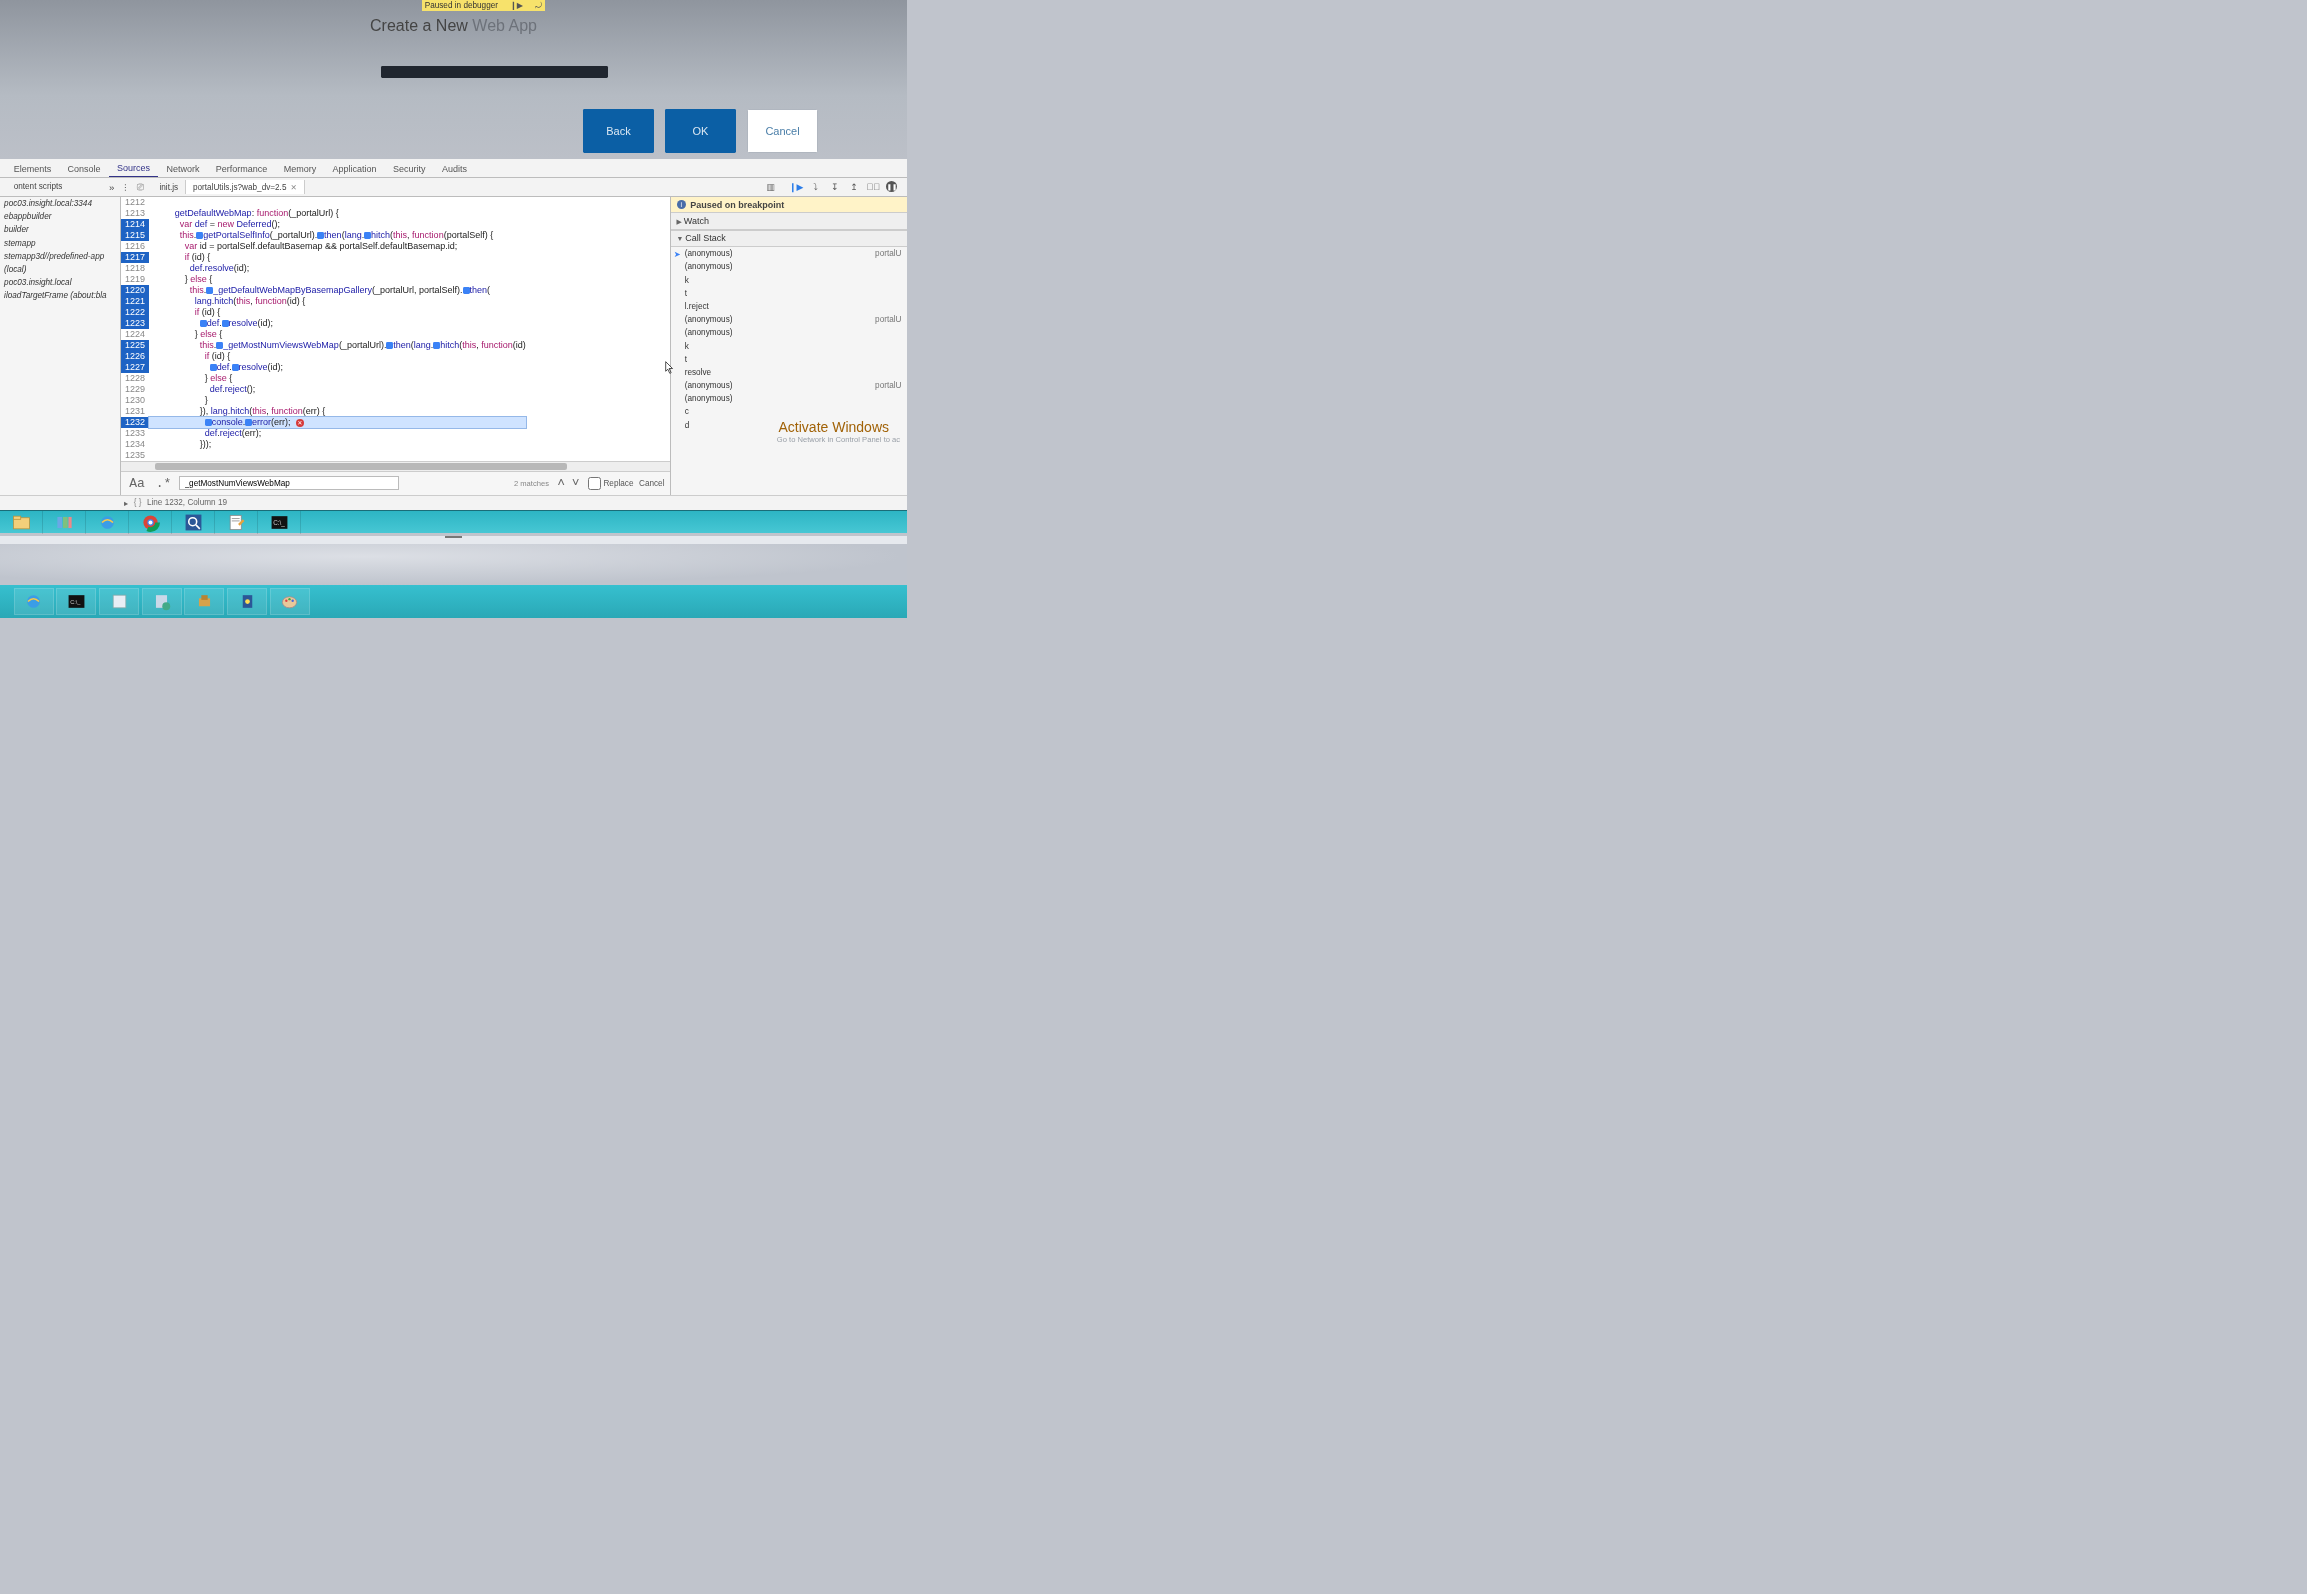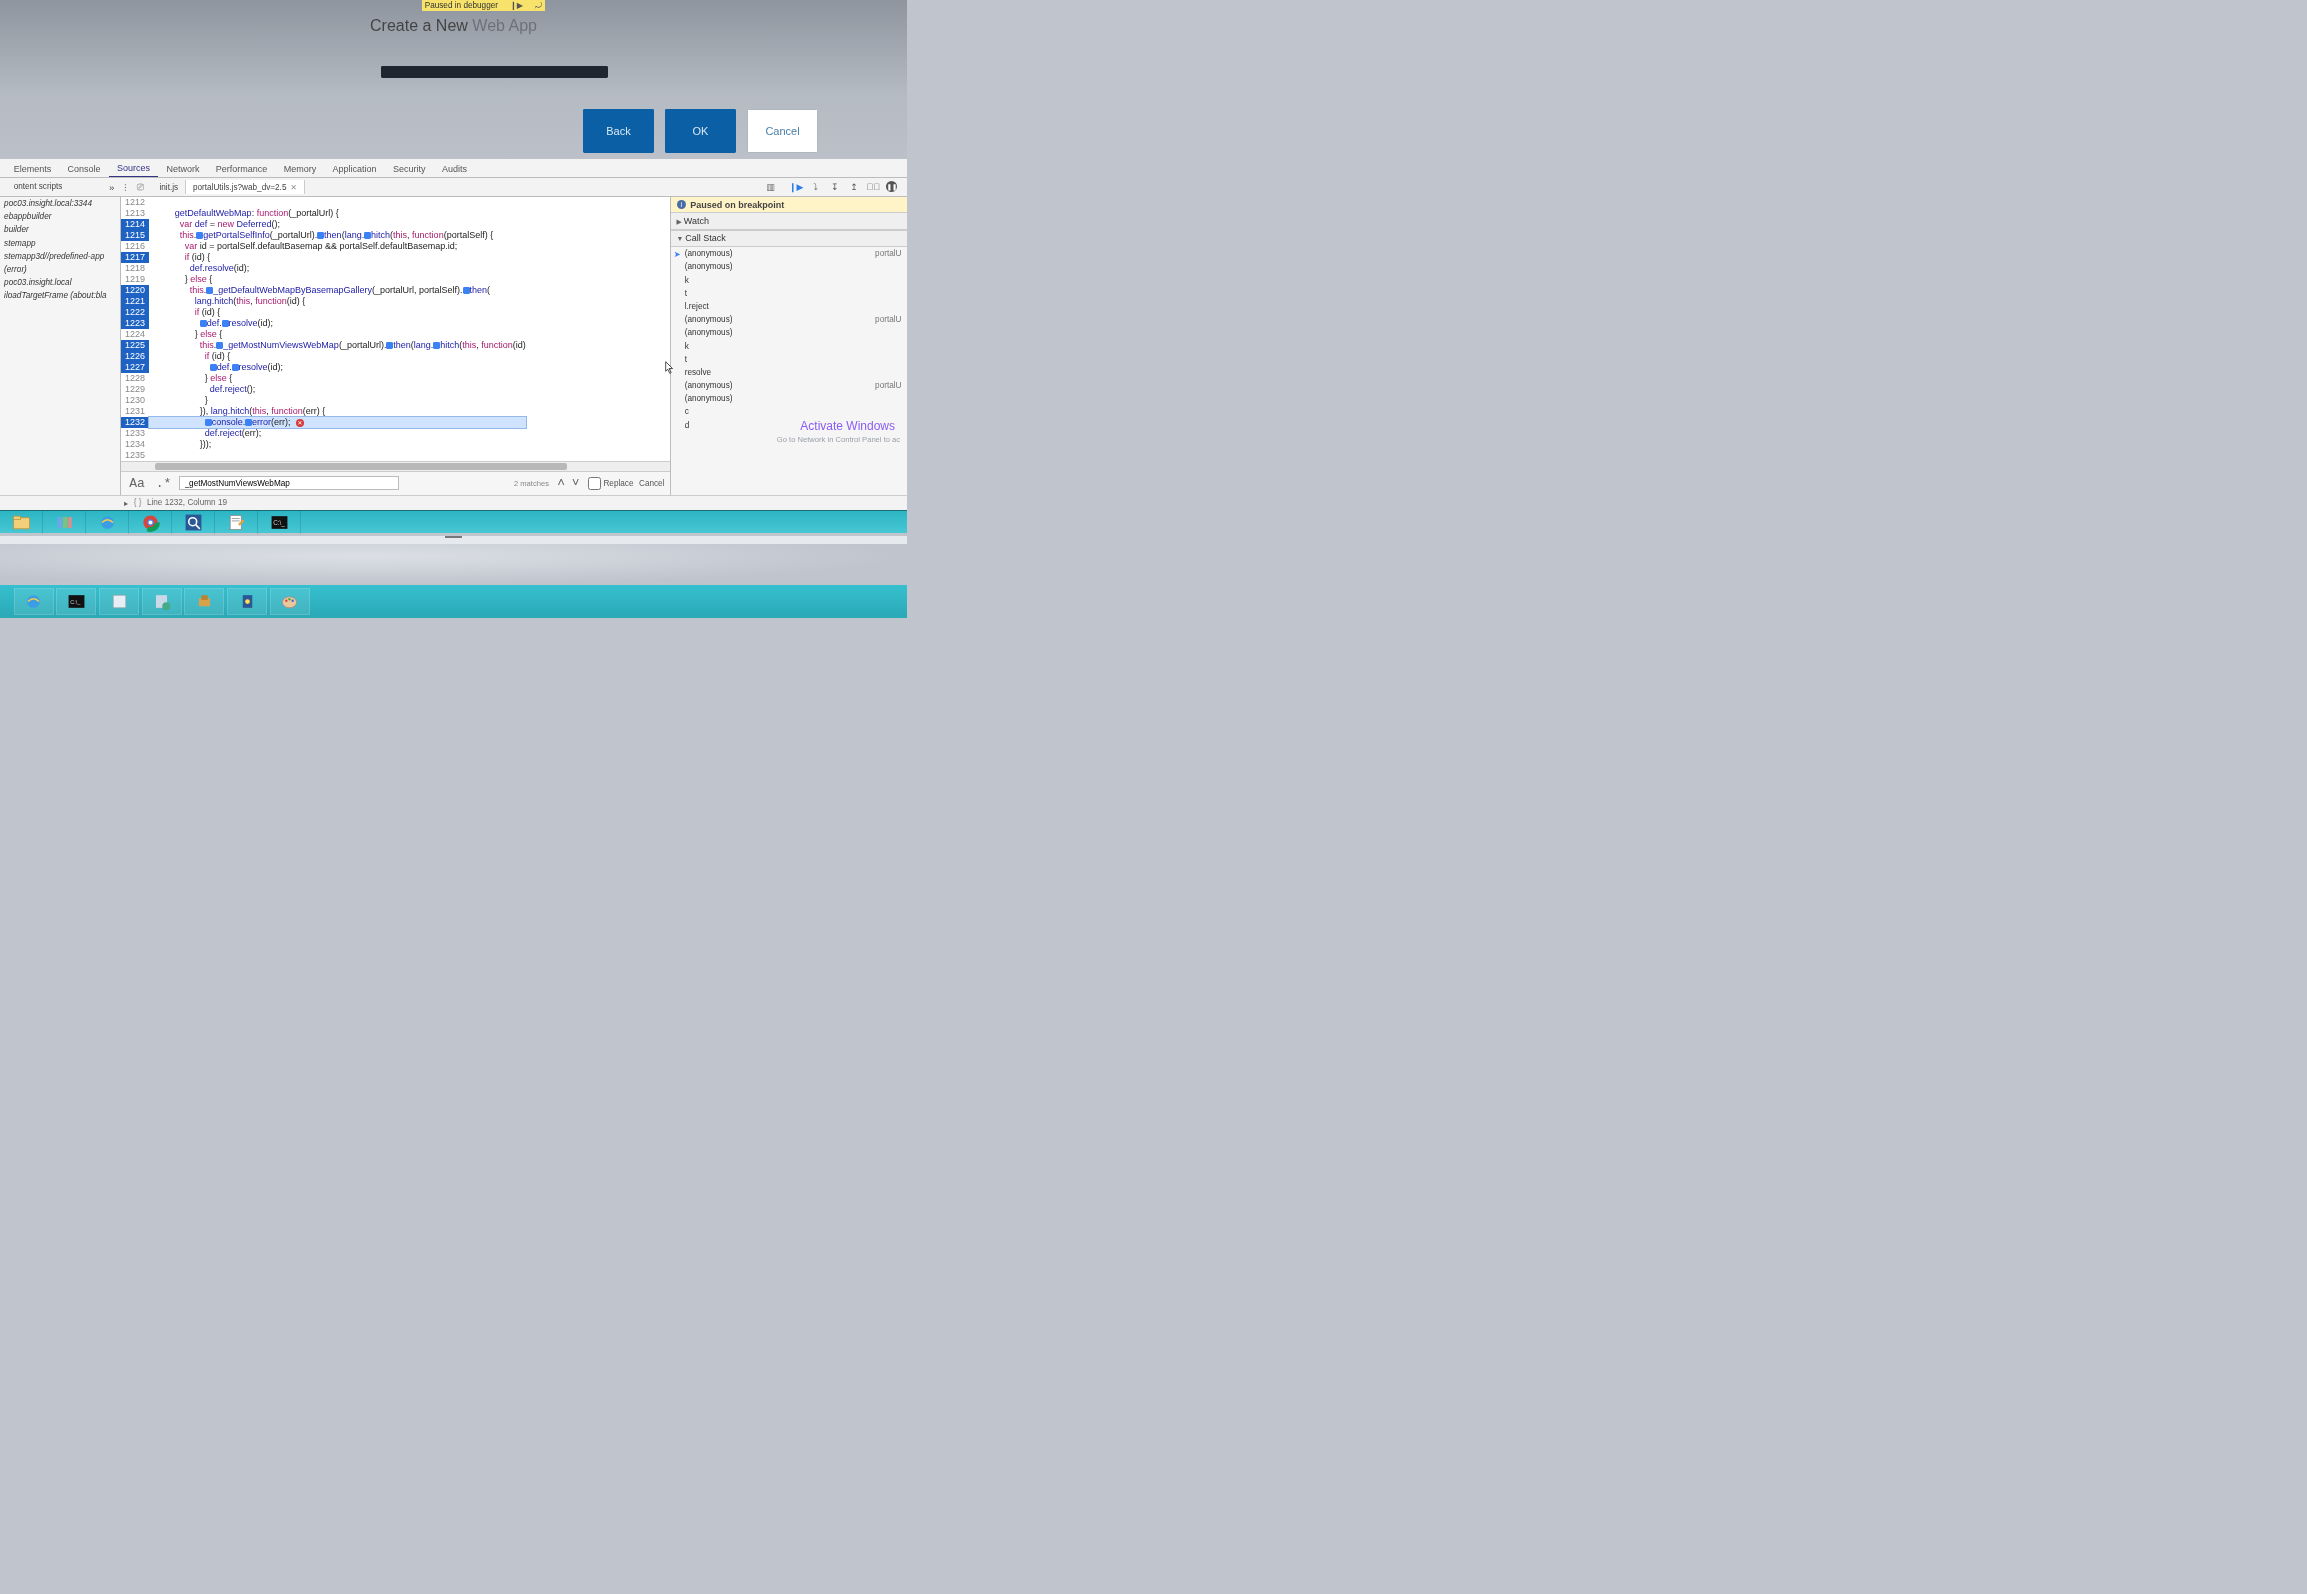--- a/index.html
+++ b/index.html
@@ -71,21 +71,21 @@
 
 .side-pane { width:237px; border-left:0.7px solid #bcbcbc; background:#f5f5f5; }
 .paused-msg { background:#fff3c8; padding:2.7px 5.5px; font-size:9px; color:#444; display:flex; gap:4.1px; align-items:center; }
 .paused-msg .info { width:9.6px; height:9.6px; border-radius:50%; background:#4a6da8; color:#fff; font-size:6.9px; display:flex; align-items:center; justify-content:center; }
 .section-head { padding:2.7px 5.5px; font-size:9px; color:#333; border-top:0.7px solid #ccc; border-bottom:0.7px solid #ccc; background:#efefef; cursor:pointer; }
 .section-head::before { content:"▶ "; color:#666; font-size:6.9px; }
 .section-head.open::before { content:"▼ "; }
 .stack-item { display:flex; padding:2.1px 5.5px 2.1px 13.7px; font-size:8.2px; color:#333; cursor:pointer; }
 .stack-item .loc { margin-left:auto; color:#777; }
 .stack-item.curr::before { content:"➤"; color:#3b82f6; position:absolute; margin-left:-11px; }
-.activate-txt { position:absolute; right:12px; top:0; color:#8b5cf6; font-size:12px; }
+.activate-txt { position:absolute; right:18px; top:0; color:#a16207; font-size:14px; }
 .activate-sub { position:absolute; right:6.9px; top:15px; color:#9aa0a8; font-size:7.6px; }
 
 .teal-bar { height:23.4px; background:linear-gradient(180deg,#2db5c4,#47c7d4); border-top:1.4px solid #1a6d78; display:flex; align-items:flex-start; }
 .task-item { width:43px; height:23.4px; display:flex; align-items:center; justify-content:center; border-right:0.7px solid rgba(0,0,0,0.12); }
 .task-item svg { width:19px; height:19px; }
 .grip { margin:0 auto; width:16.5px; height:2.1px; border-top:0.7px solid #777; border-bottom:0.7px solid #777; margin-top:2.7px; }
 
 .gap { height:41px; background:radial-gradient(ellipse at 40% 30%,#dcdfe5 0%,#bfc4cd 70%); }
 
 .taskbar { height:33px; background:linear-gradient(180deg,#36c0cf,#2aa8b6); display:flex; align-items:center; padding-left:13.7px; gap:2.7px; }
@@ -161,21 +161,21 @@
   </div>
 
   <div class="panes">
 
     <div class="nav-pane">
       <div class="nav-item">poc03.insight.local:3344</div>
       <div class="nav-item">ebappbuilder</div>
       <div class="nav-item">builder</div>
       <div class="nav-item">stemapp</div>
       <div class="nav-item">stemapp3d//predefined-app</div>
-      <div class="nav-item">(error)</div>
+      <div class="nav-item">(local)</div>
       <div class="nav-item">poc03.insight.local</div>
       <div class="nav-item">iloadTargetFrame (about:bla</div>
     </div>
 
     <div class="code-pane">
       <div class="gutter-col">
         <div class="line-nums" id="gutter">
             <div class="ln">1212</div>
             <div class="ln">1213</div>
             <div class="ln bp">1214</div>

